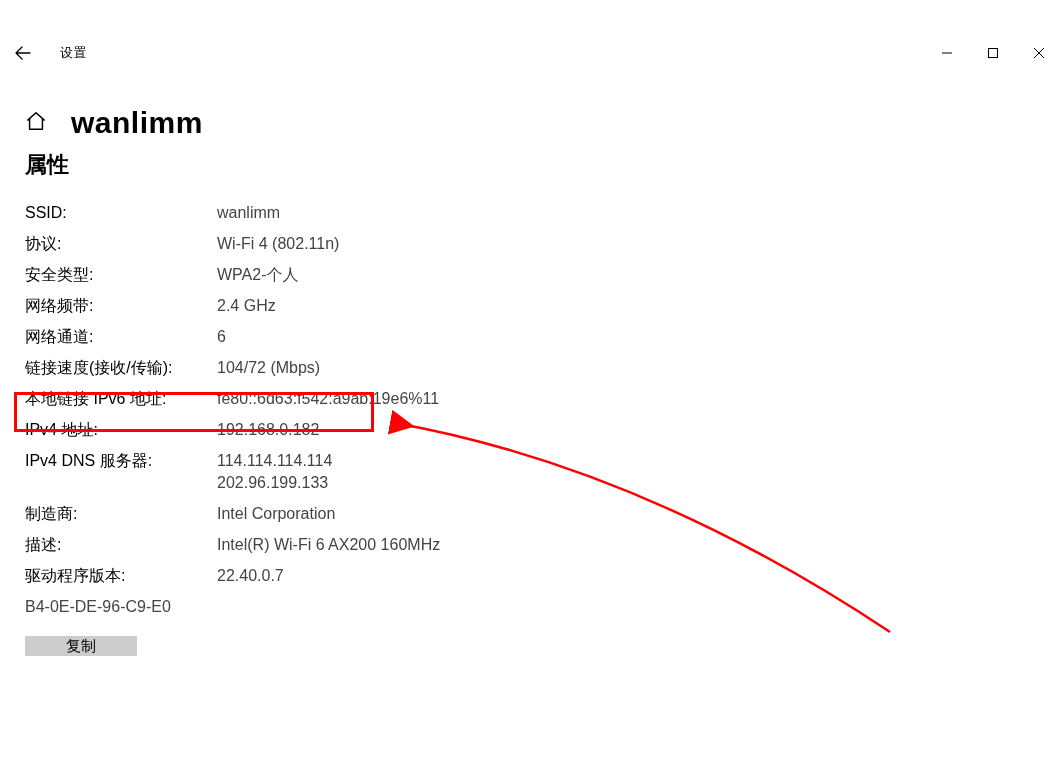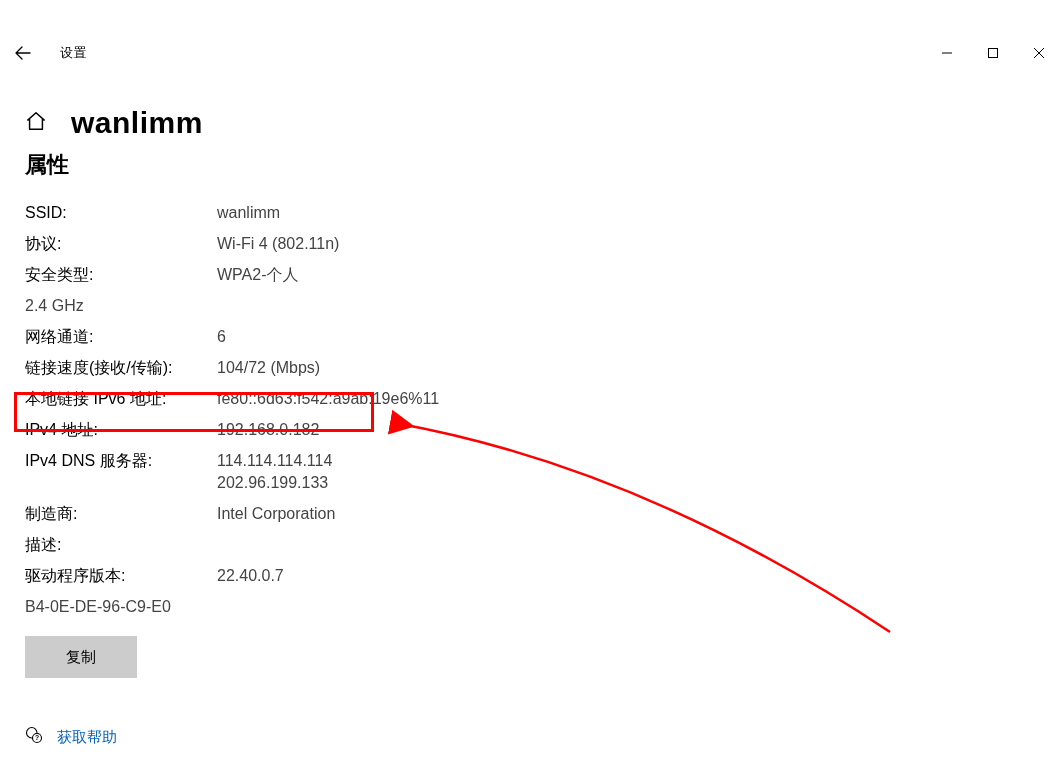--- a/index.html
+++ b/index.html
@@ -91,21 +91,21 @@
       flex-shrink: 0;
       color: #000;
     }
     .prop-value {
       color: #444;
       white-space: pre-line;
     }
     .copy-btn {
       margin-top: 18px;
       width: 112px;
-      height: 42px;
+      height: 20px;
       background: #cccccc;
       border: none;
       font-size: 15px;
       font-family: inherit;
       cursor: pointer;
       display: flex;
       align-items: center;
       justify-content: center;
       color: #000;
     }
@@ -180,20 +180,21 @@
     </div>
     <div class="prop-row">
       <div class="prop-label">协议:</div>
       <div class="prop-value">Wi-Fi 4 (802.11n)</div>
     </div>
     <div class="prop-row">
       <div class="prop-label">安全类型:</div>
       <div class="prop-value">WPA2-个人</div>
     </div>
     <div class="prop-row">
+      <div class="prop-label">网络频带:</div>
       <div class="prop-value">2.4 GHz</div>
     </div>
     <div class="prop-row">
       <div class="prop-label">网络通道:</div>
       <div class="prop-value">6</div>
     </div>
     <div class="prop-row">
       <div class="prop-label">链接速度(接收/传输):</div>
       <div class="prop-value">104/72 (Mbps)</div>
     </div>
@@ -209,42 +210,33 @@
       <div class="prop-label">IPv4 DNS 服务器:</div>
       <div class="prop-value">114.114.114.114
 202.96.199.133</div>
     </div>
     <div class="prop-row">
       <div class="prop-label">制造商:</div>
       <div class="prop-value">Intel Corporation</div>
     </div>
     <div class="prop-row">
       <div class="prop-label">描述:</div>
+      <div class="prop-value">Intel(R) Wi-Fi 6 AX200 160MHz</div>
     </div>
     <div class="prop-row">
       <div class="prop-label">驱动程序版本:</div>
       <div class="prop-value">22.40.0.7</div>
     </div>
     <div class="prop-row">
       <div class="prop-value">B4-0E-DE-96-C9-E0</div>
     </div>
   </div>
 
   <button class="copy-btn">复制</button>
 
-  <div class="help-area">
-    <span class="help-icon">
-      <svg viewBox="0 0 24 24">
-        <circle cx="9" cy="9" r="7" stroke="#000" stroke-width="1.5" fill="none"></circle>
-        <circle cx="16" cy="16" r="6" stroke="#000" stroke-width="1.5" fill="#fff"></circle>
-        <text x="16" y="19" font-size="9" text-anchor="middle" font-weight="700" fill="#000">?</text>
-      </svg>
-    </span>
-    <span class="help-link">获取帮助</span>
-  </div>
 </div>
 
 <div class="highlight-box" id="annot-box" style="left: 14px; top: 392px; width: 360px; height: 40px; border-color: rgb(255, 0, 0);"></div>
 <svg class="arrow-svg" id="annot-arrow" width="1062" height="778" style="left:0;top:0;">
   <defs>
     <marker id="ahead" markerWidth="12" markerHeight="12" refX="2" refY="5" orient="auto">
       <path d="M0,0 L10,5 L0,10 Z" fill="#ff0000"></path>
     </marker>
   </defs>
   <path id="annot-arrow-path" stroke="#ff0000" stroke-width="2.5" fill="none" marker-start="url(#ahead)" d="M395,423 Q642.5,467.5 890,632"></path>

